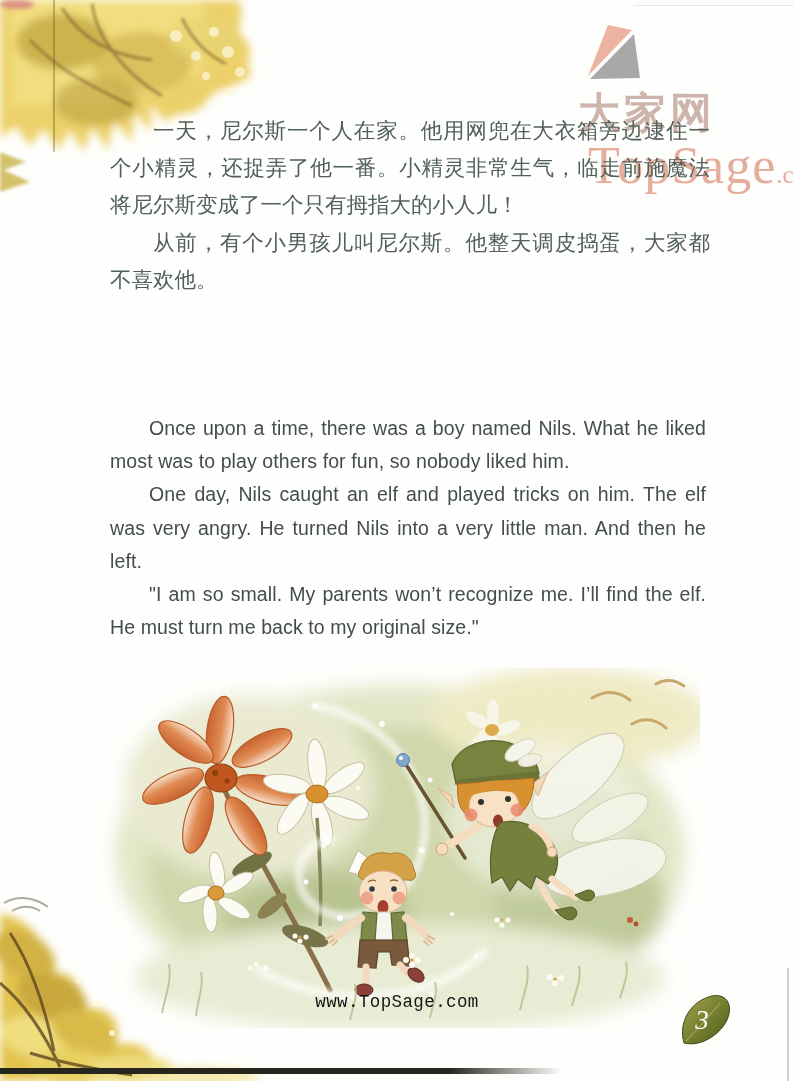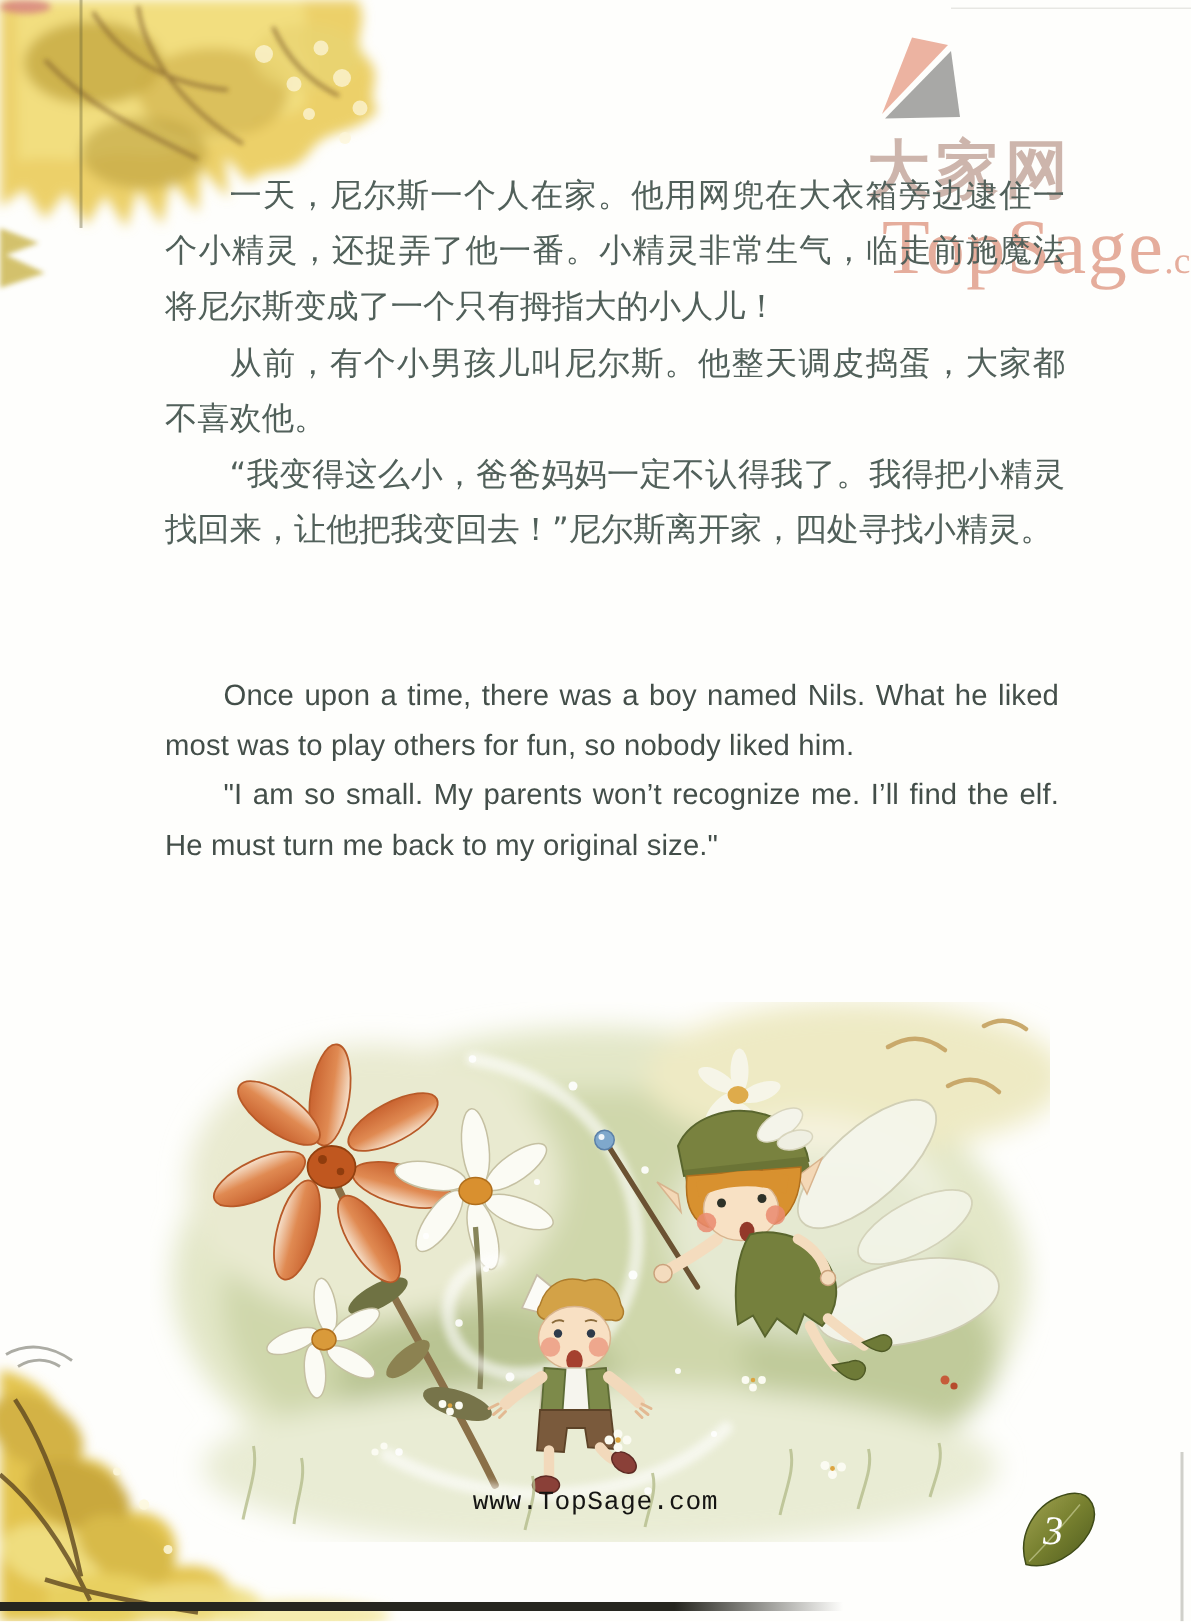--- a/index.html
+++ b/index.html
@@ -12,21 +12,21 @@
   .cn-block {
     position:absolute; left:110px; top:112px; width:600px;
     font-family:"DejaVu Sans", sans-serif;
     font-size:21.5px; line-height:37.2px; color:#51605a;
     text-align:justify;
   }
   .cn-block p { margin:0; text-indent:2em; }
   .en-block {
     position:absolute; left:110px; top:412px; width:596px;
     font-size:19.5px; line-height:33.2px; color:#434e49;
-    text-align:justify; letter-spacing:.1px;margin-top:36px;
+    text-align:justify; letter-spacing:.1px;
   }
   .en-block p { margin:0; text-indent:2em; }
   
   .wm { position:absolute; top:22px; left:578px; width:216px; opacity:.88; }
   .wm-row1 { display:flex; align-items:flex-start;flex-direction:column; }
   .wm-cn {
     font-family:"DejaVu Sans", sans-serif; font-weight:bold;
     font-size:42px; line-height:1.1; letter-spacing:4px;
     color:#c7aca2; margin-top:8px;
   }
@@ -115,25 +115,25 @@
       <div class="wm-cn">大家网</div>
     </div>
     <div class="wm-row2">
       <span class="wm-top">TopSage</span><span class="wm-tld">.com</span>
     </div>
   </div>
 
   <div class="cn-block">
     <p>一天，尼尔斯一个人在家。他用网兜在大衣箱旁边逮住一个小精灵，还捉弄了他一番。小精灵非常生气，临走前施魔法将尼尔斯变成了一个只有拇指大的小人儿！</p>
     <p>从前，有个小男孩儿叫尼尔斯。他整天调皮捣蛋，大家都不喜欢他。</p>
-    <p>“我变得这么小，爸爸妈妈一定不认得我了。我得把小精灵找回来，让他把我变回去！”尼尔斯离开家，四处寻找小精灵。</p>
   </div>
 
   <div class="en-block">
     <p>Once upon a time, there was a boy named Nils. What he liked most was to play others for fun, so nobody liked him.</p>
+    <p>One day, Nils caught an elf and played tricks on him. The elf was very angry. He turned Nils into a very little man. And then he left.</p>
     <p>"I am so small. My parents won’t recognize me. I’ll find the elf. He must turn me back to my original size."</p>
   </div>
 
   <svg class="art art-main" width="600" height="360" viewBox="0 0 600 360">
     <defs>
       <filter id="mb8" x="-30%" y="-30%" width="160%" height="160%">
           <feGaussianBlur stdDeviation="9"></feGaussianBlur>
         </filter>
       <filter id="mb3" x="-40%" y="-40%" width="180%" height="180%">
           <feGaussianBlur stdDeviation="2.5"></feGaussianBlur>

